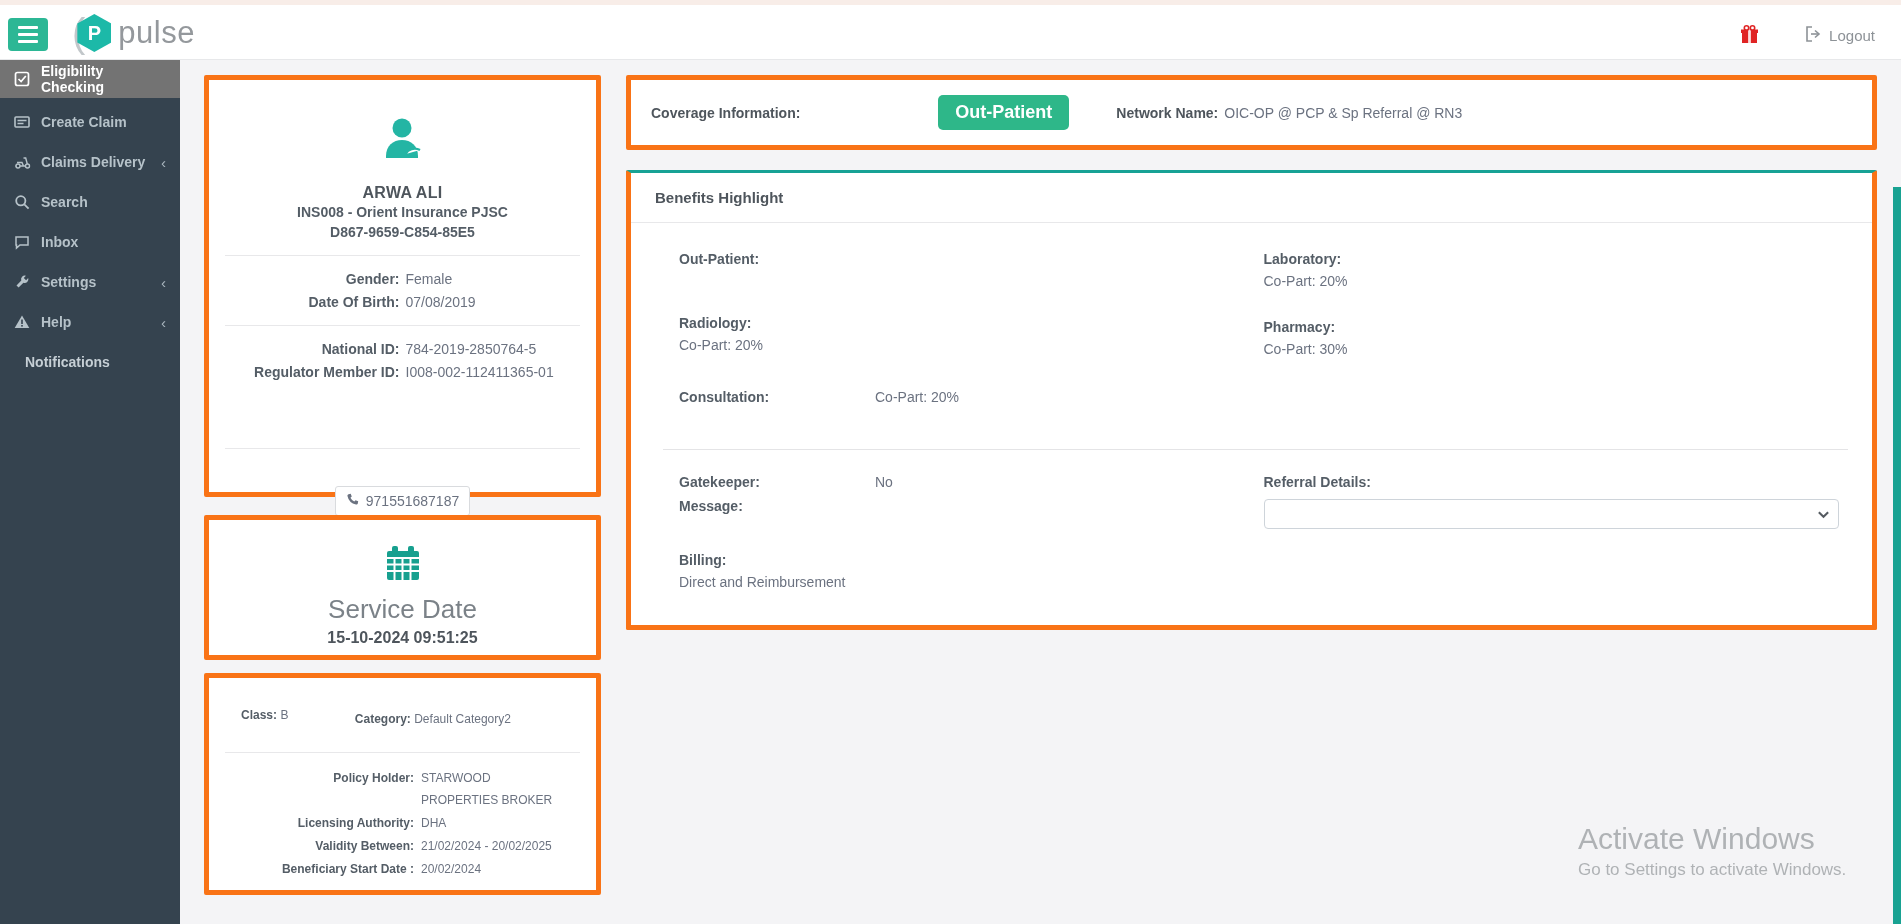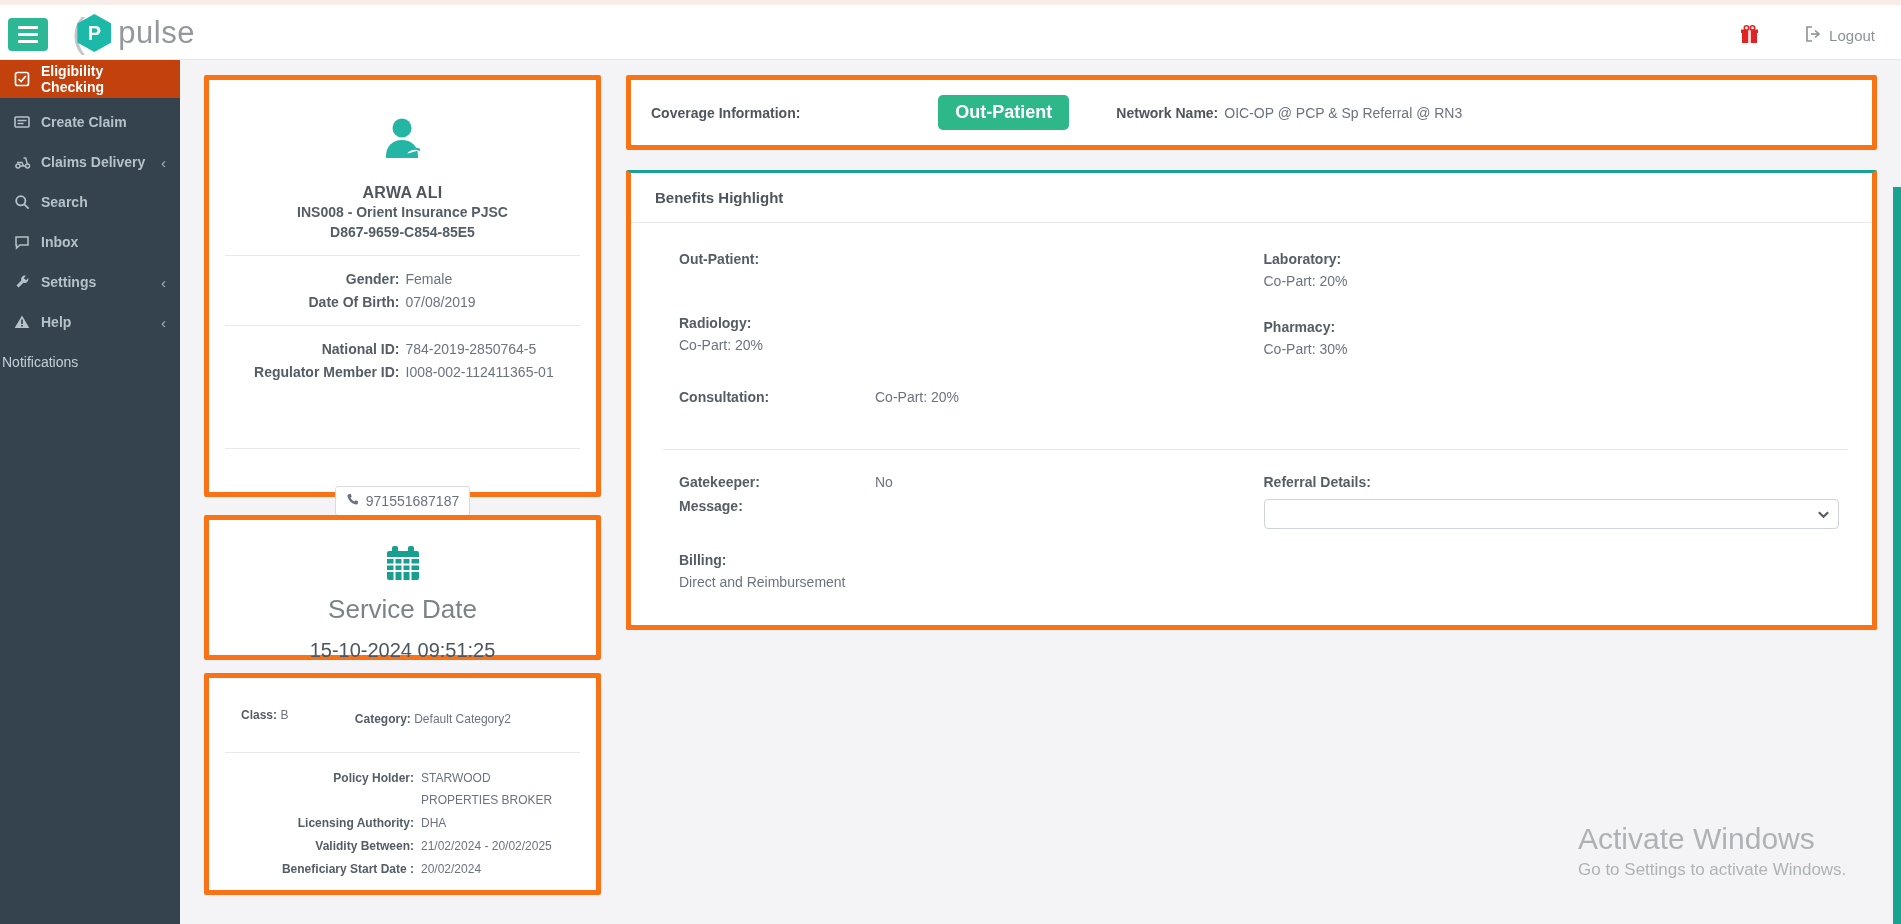--- a/index.html
+++ b/index.html
@@ -22,46 +22,46 @@
                color:#fff; font-weight:700; font-size:20px; }
   .logo .word { font-size:31px; color:#94989c; margin-left:7px; letter-spacing:.5px; }
   .gift-btn { position:absolute; right:142px; top:20px; background:none; border:none; cursor:pointer; }
   .logout { position:absolute; right:26px; top:21px; display:flex; align-items:center; gap:7px;
             color:#8d9297; font-size:15px; background:none; border:none; cursor:pointer; }
 
   
   .sidebar { position:absolute; left:0; top:60px; width:180px; bottom:0; background:#35434f; z-index:4; }
   .side-item { display:flex; align-items:center; gap:10px; height:40px; padding:0 14px;
                color:#b6c2c9; font-size:14px; font-weight:700; cursor:pointer; }
-  .side-item.active { background:#c2410c; color:#fff; height:38px; }
+  .side-item.active { background:#737373; color:#fff; height:38px; }
   .side-item .sicon { width:17px; height:17px; flex:0 0 17px; display:flex; align-items:center; }
   .side-item .chev { margin-left:auto; font-size:15px; font-weight:400; color:#aab7bf; }
   .side-gap { height:4px; }
-  .side-note { padding:12px 2px; color:#c6cfd5; font-size:14px; font-weight:400; cursor:pointer; }
+  .side-note { padding:12px 25px; color:#c6cfd5; font-size:14px; font-weight:700; cursor:pointer; }
 
   
   .main { position:absolute; left:180px; top:60px; right:0; bottom:0; background:#f4f4f6; }
   .card { position:absolute; background:#fff; border:5px solid #f97316; border-radius:2px; }
 
   
   .patient { left:24px; top:15px; width:397px; height:422px; text-align:center; padding-top:34px; }
   .patient .pname { margin-top:12px; font-size:16px; font-weight:700; color:#4e555c; letter-spacing:.3px;}
   .patient .pline { font-size:14px; font-weight:700; color:#545d66; line-height:20px; }
   .divider { border:none; border-top:1px solid #e8e8ea; margin:13px 16px; }
   .kv-grid { display:grid; grid-template-columns:1fr 1fr; column-gap:6px; row-gap:3px; padding:0 10px; }
   .kv-grid .k { text-align:right; font-weight:700; color:#545d66; font-size:14px; line-height:20px; }
   .kv-grid .v { text-align:left; color:#6b7280; font-size:14px; line-height:20px; }
   .phone-chip { display:inline-flex; align-items:center; gap:7px; margin-top:24px;
                 border:1px solid #d9dbde; border-radius:3px; background:#fff; cursor:pointer;
                 padding:6px 10px; font-size:14px; color:#6b7280; }
 
   
   .service { left:24px; top:455px; width:397px; height:145px; text-align:center; padding-top:22px; }
   .service .stitle { font-size:26px; color:#7b8288; margin-top:6px; }
-  .service .sval { font-size:20px; font-weight:400; color:#4e555c; margin-top:14px; }
+  .service .sval { font-size:16px; font-weight:700; color:#4e555c; margin-top:4px; }
 
   
   .classcard { left:24px; top:613px; width:397px; height:222px; padding-top:30px; font-size:12px; }
   .class-row { display:flex; padding-left:32px; }
   .class-row b { color:#545d66; }
   .class-row .val { color:#6b7280; }
   .cat-block { margin-left:62px; width:165px; text-align:center; color:#6b7280; line-height:22px; }
   .policy-grid { display:grid; grid-template-columns:205px 1fr; column-gap:7px; row-gap:1px;
                  padding-right:40px; margin-top:14px; }
   .policy-grid .k { text-align:right; font-weight:700; color:#545d66; line-height:22px; }

